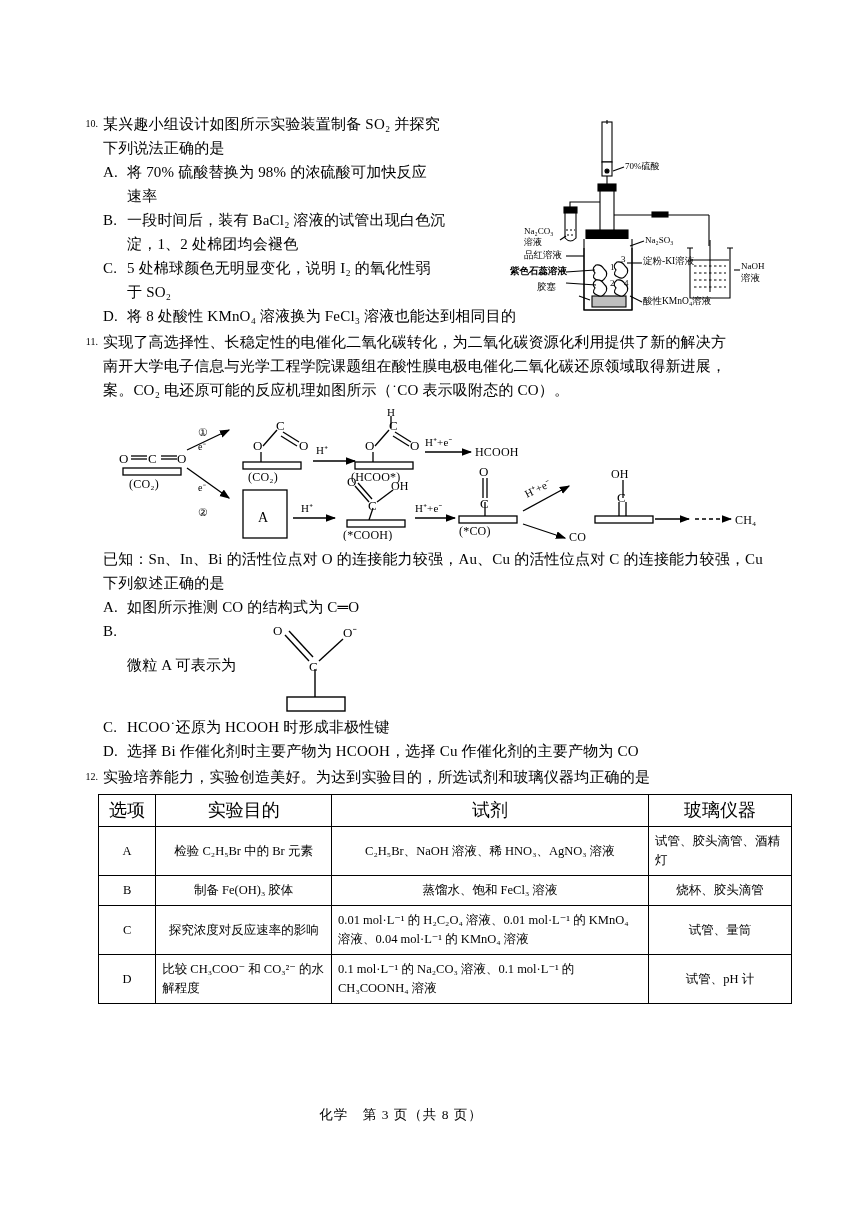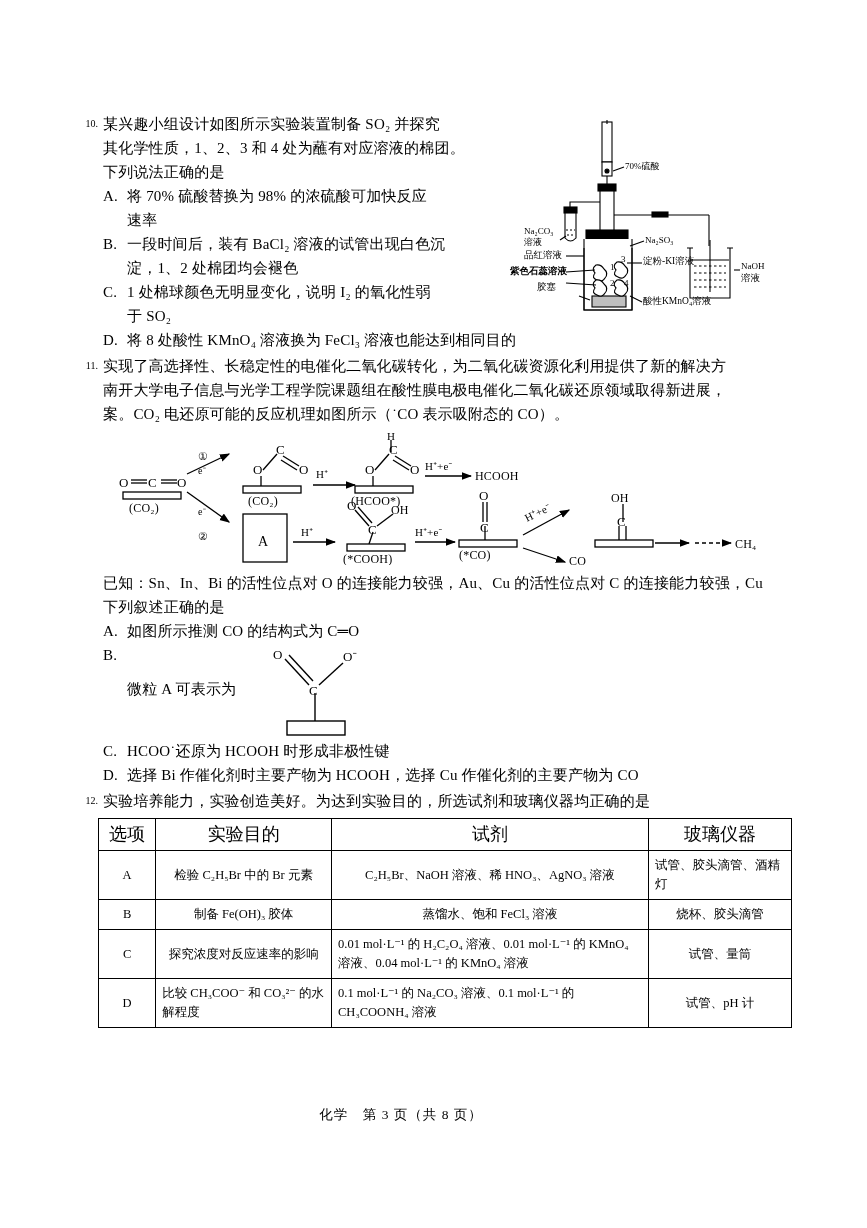--- a/index.html
+++ b/index.html
@@ -121,21 +121,20 @@
 </head>
 <body>
 
 <div class="page">
  <div class="content">
 
   <div class="q q10wrap">
     <div class="qnum">10.</div>
     <div class="qbody q10text">
       <div>某兴趣小组设计如图所示实验装置制备 SO₂ 并探究</div>
-      <div>其化学性质，1、2、3 和 4 处为蘸有对应溶液的棉团。</div>
       <div>下列说法正确的是</div>
 
       <div class="opt">
         <div class="lab">A.</div>
         <div class="txt">将 70% 硫酸替换为 98% 的浓硫酸可加快反应</div>
       </div>
       <div class="opt">
         <div class="lab"></div>
         <div class="txt">速率</div>
       </div>
@@ -144,21 +143,21 @@
         <div class="lab">B.</div>
         <div class="txt">一段时间后，装有 BaCl₂ 溶液的试管出现白色沉</div>
       </div>
       <div class="opt">
         <div class="lab"></div>
         <div class="txt">淀，1、2 处棉团均会褪色</div>
       </div>
 
       <div class="opt">
         <div class="lab">C.</div>
-        <div class="txt">1 处棉球颜色无明显变化，说明 I₂ 的氧化性弱</div>
+        <div class="txt">5 处棉球颜色无明显变化，说明 I₂ 的氧化性弱</div>
       </div>
       <div class="opt">
         <div class="lab"></div>
         <div class="txt">于 SO₂</div>
       </div>
     </div>
 
     <div class="fig-apparatus">
       <svg width="280" height="210" viewBox="0 0 280 210">
         <g stroke="#000" fill="none" stroke-width="1.1">

